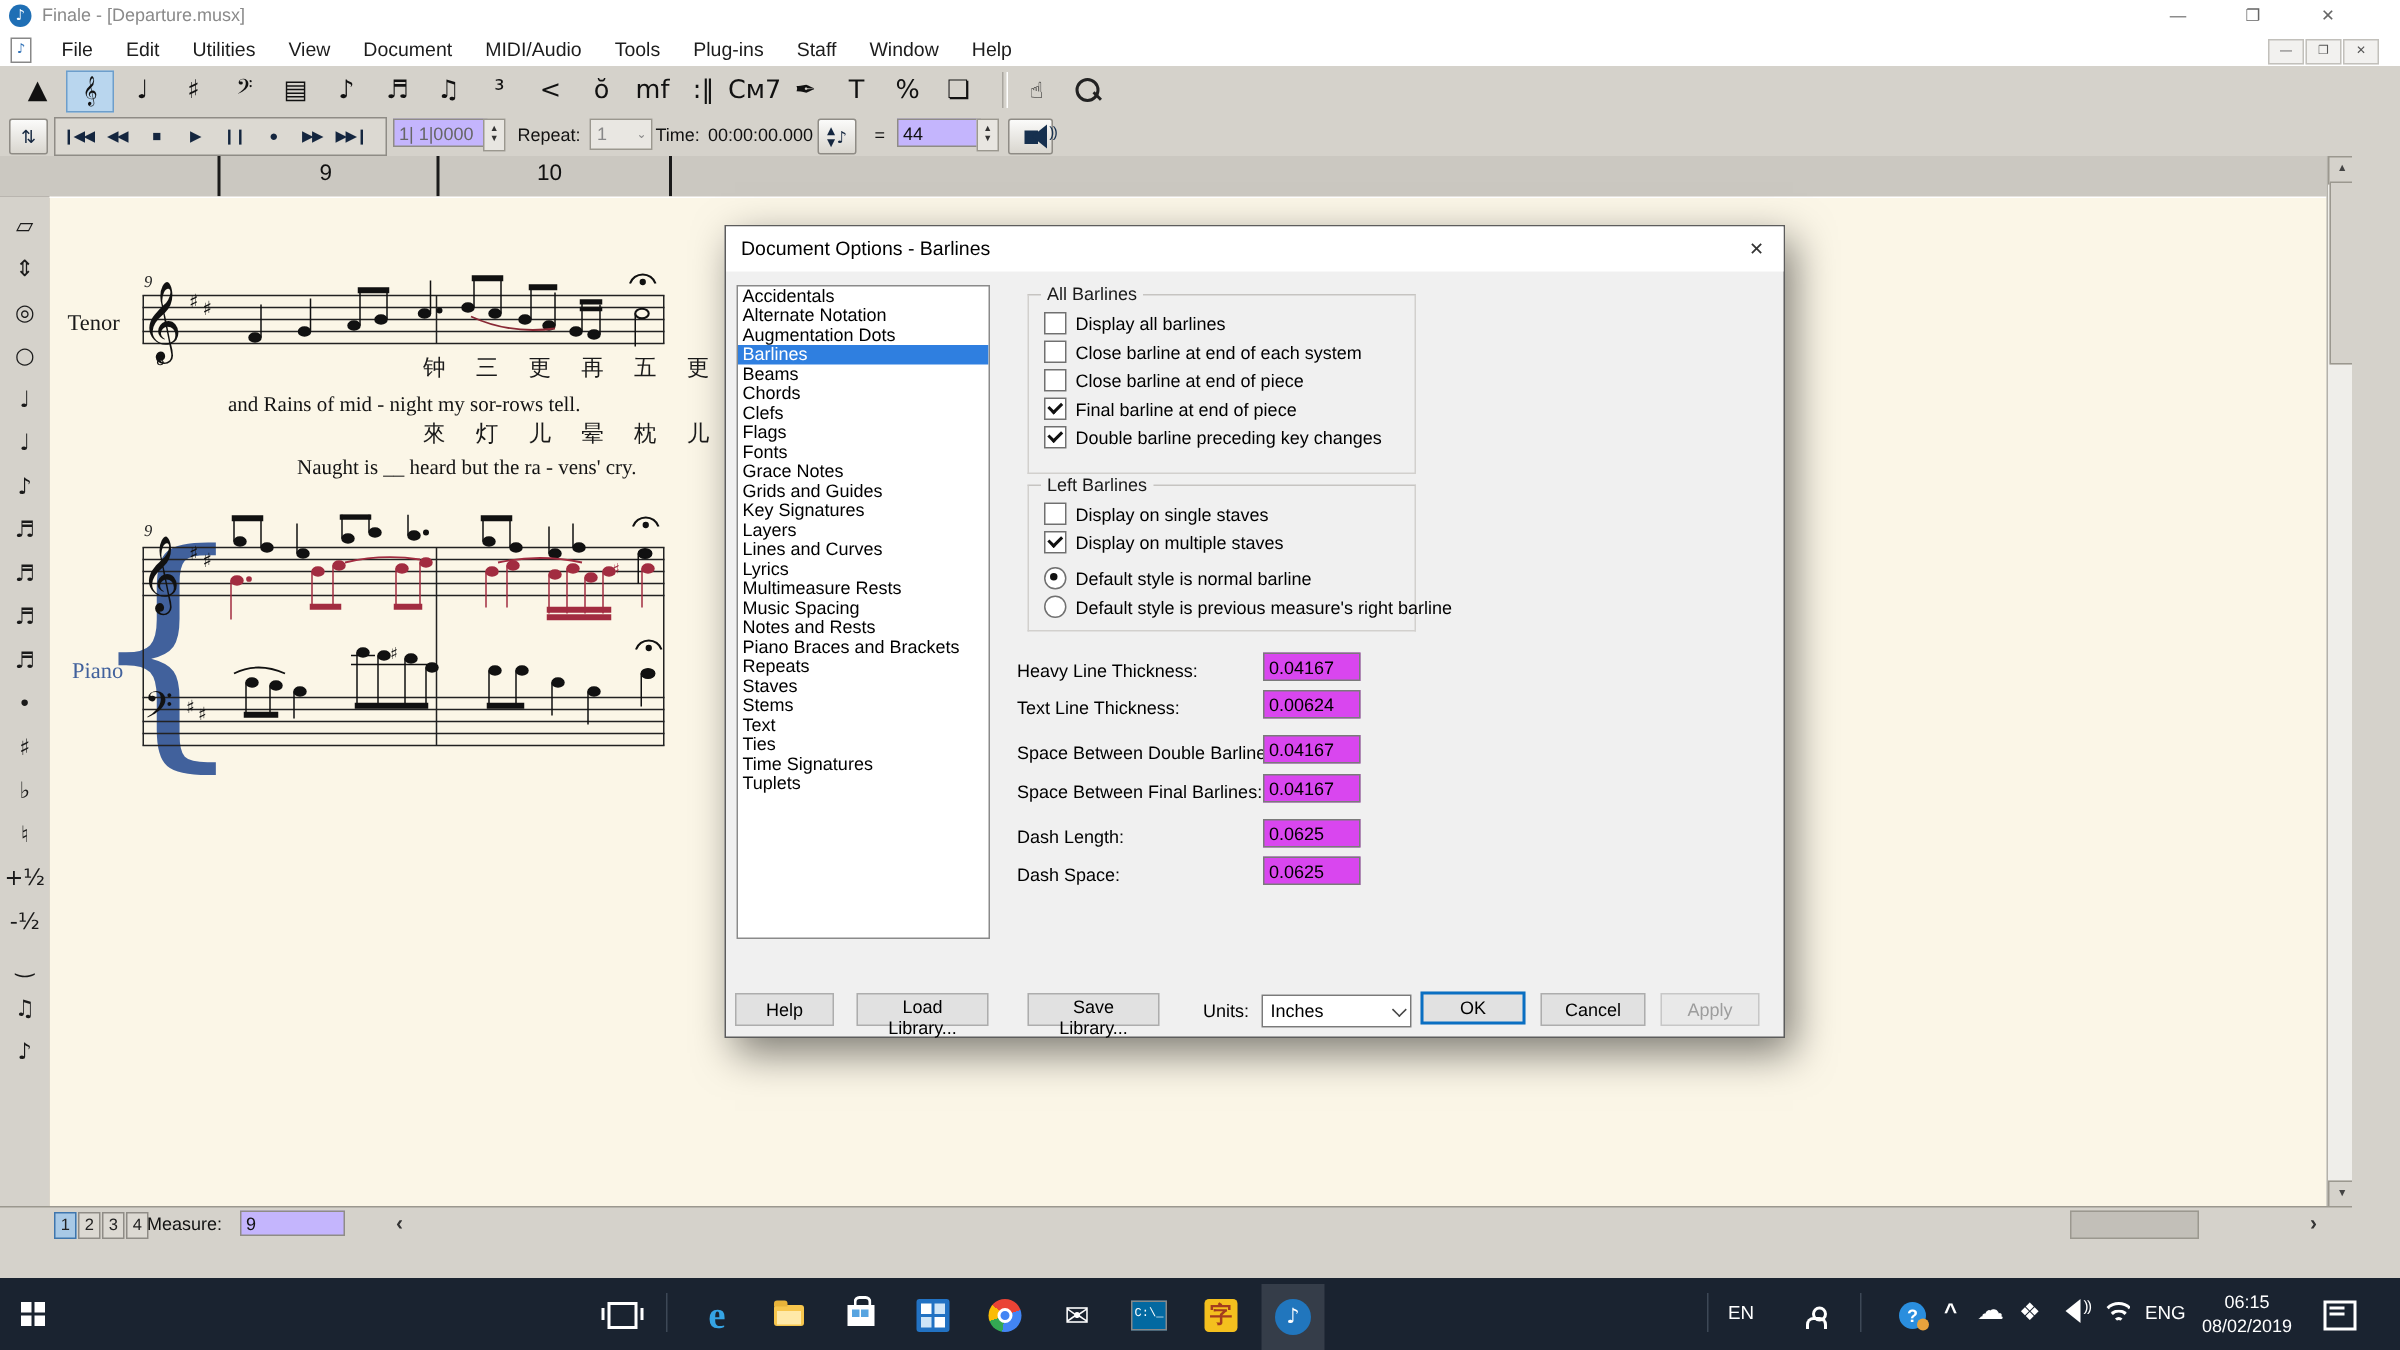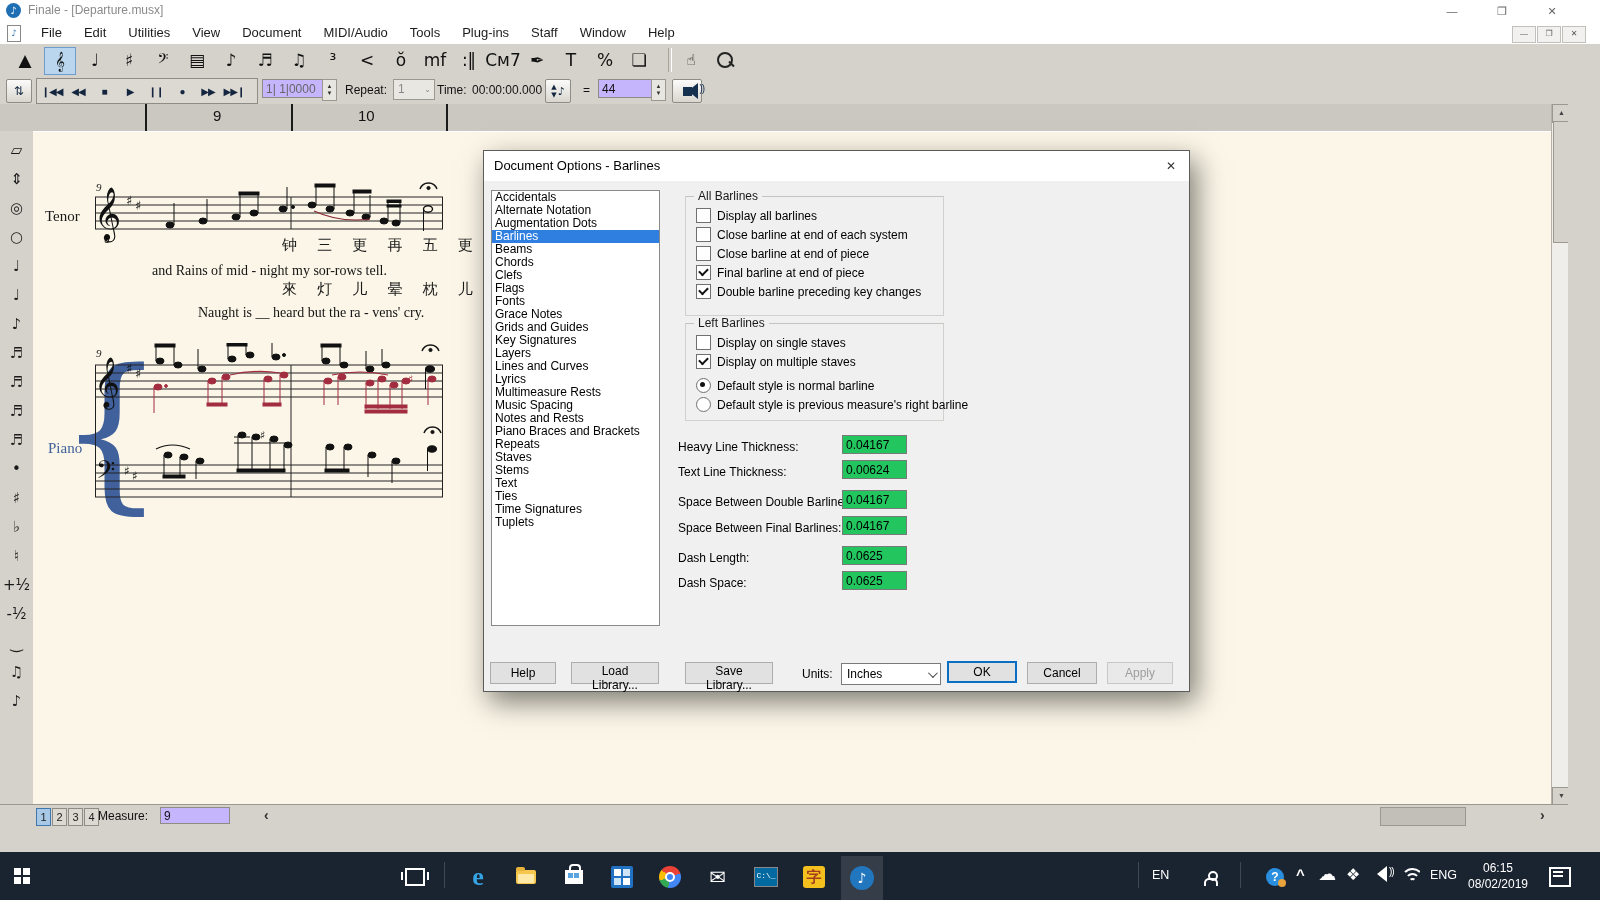--- a/index.html
+++ b/index.html
@@ -84,21 +84,21 @@
   .grpbox{border:1px solid #d2d0cd;border-top:1px solid #c6c4c1;}
   .grplbl{position:absolute;top:-8px;left:8px;background:#f0f0f0;padding:0 4px;font-size:12px;color:#1a1a1a;}
   .cbrow{display:flex;align-items:center;height:19px;}
   .cb{position:relative;width:13px;height:13px;background:#fff;border:1px solid #707070;margin:0 6px 0 10px;flex:0 0 auto;}
   .cb.checked::after{content:'';position:absolute;left:2px;top:2px;width:7px;height:4px;
     border-left:2px solid #111;border-bottom:2px solid #111;transform:rotate(-45deg);}
   .rb{position:relative;width:13px;height:13px;background:#fff;border:1px solid #707070;border-radius:50%;margin:0 6px 0 10px;flex:0 0 auto;}
   .rb.checked::after{content:'';position:absolute;left:3px;top:3px;width:5px;height:5px;border-radius:50%;background:#111;}
   .cblbl{font-size:12px;color:#000;white-space:nowrap;}
   .frow-lbl{font-size:12px;color:#000;}
-  .dinput{position:absolute;width:57px;height:17px;background:#22c55e;border:1px solid #7a7a7a;font-size:12px;
+  .dinput{position:absolute;width:57px;height:17px;background:#d946ef;border:1px solid #7a7a7a;font-size:12px;
     padding:0 3px;font-family:"Liberation Sans",sans-serif;color:#000;}
   .dbtn{position:absolute;height:22px;background:#e1e1e1;border:1px solid #adadad;font-size:12px;color:#000;
     font-family:"Liberation Sans",sans-serif;}
   .dbtn.default{border:2px solid #0a6fc2;}
   .dbtn:disabled{color:#9d9d9d;background:#e9e9e9;border-color:#c7c7c7;}
   .dselect{position:absolute;height:20px;background:#fff;border:1px solid #7a7a7a;font-size:12px;color:#000;
     display:flex;align-items:center;padding-left:5px;}
   .dselect .chev{position:absolute;right:5px;top:7px;width:6px;height:6px;border-right:1px solid #444;
     border-bottom:1px solid #444;transform:rotate(45deg) translateY(-2px);}
   

